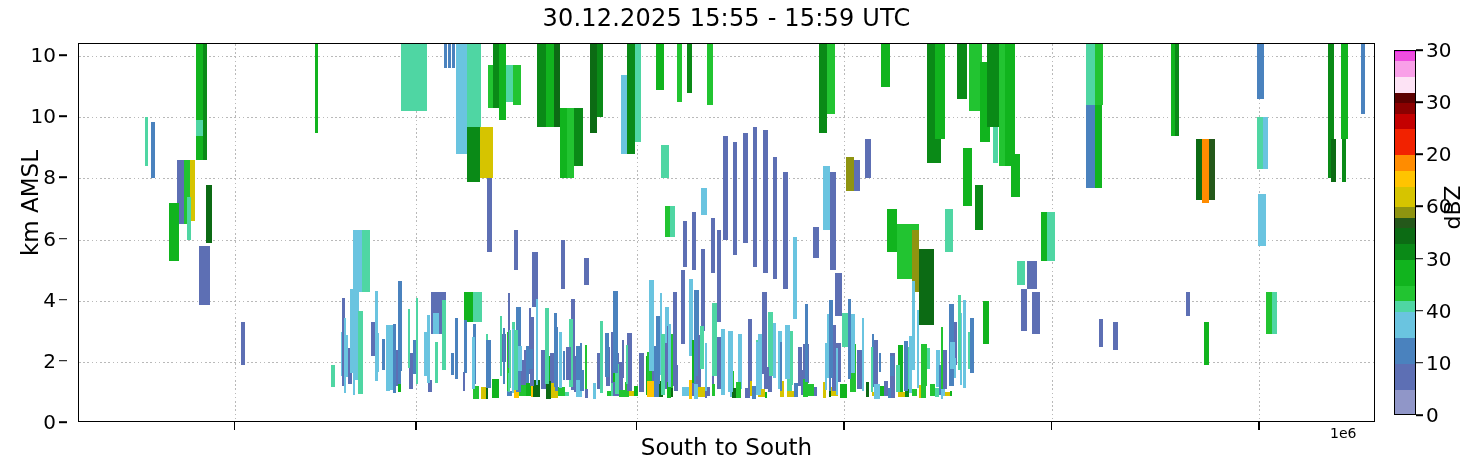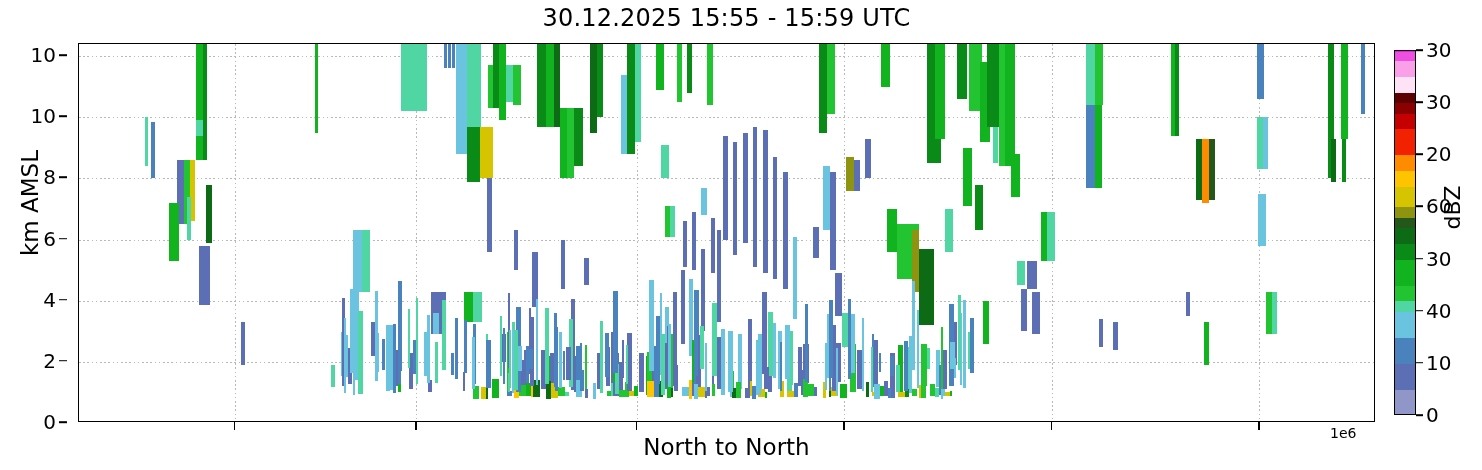--- a/index.html
+++ b/index.html
@@ -503,21 +503,21 @@
   <div id="y-axis-title">km AMSL</div>
 
   <div id="x-ticks">
       <div class="xtick-mark" style="left: 155.64px;"></div>
       <div class="xtick-mark" style="left: 337.22px;"></div>
       <div class="xtick-mark" style="left: 557.71px;"></div>
       <div class="xtick-mark" style="left: 765.23px;"></div>
       <div class="xtick-mark" style="left: 972.75px;"></div>
       <div class="xtick-mark" style="left: 1180.27px;"></div>
     </div>
-  <div id="x-axis-title">North to North</div>
+  <div id="x-axis-title">South to South</div>
   <div id="x-exponent">1e6</div>
 
   <div id="cbar-wrap">
     <div id="cbar">
         <div class="cb-seg" style="top: 338.929px; height: 26.0714px; background: rgb(144, 150, 200);"></div>
         <div class="cb-seg" style="top: 312.857px; height: 26.0714px; background: rgb(93, 111, 180);"></div>
         <div class="cb-seg" style="top: 286.786px; height: 26.0714px; background: rgb(74, 130, 190);"></div>
         <div class="cb-seg" style="top: 260.714px; height: 26.0714px; background: rgb(106, 196, 224);"></div>
         <div class="cb-seg" style="top: 250.286px; height: 10.4286px; background: rgb(79, 214, 163);"></div>
         <div class="cb-seg" style="top: 234.643px; height: 15.6429px; background: rgb(34, 196, 49);"></div>

